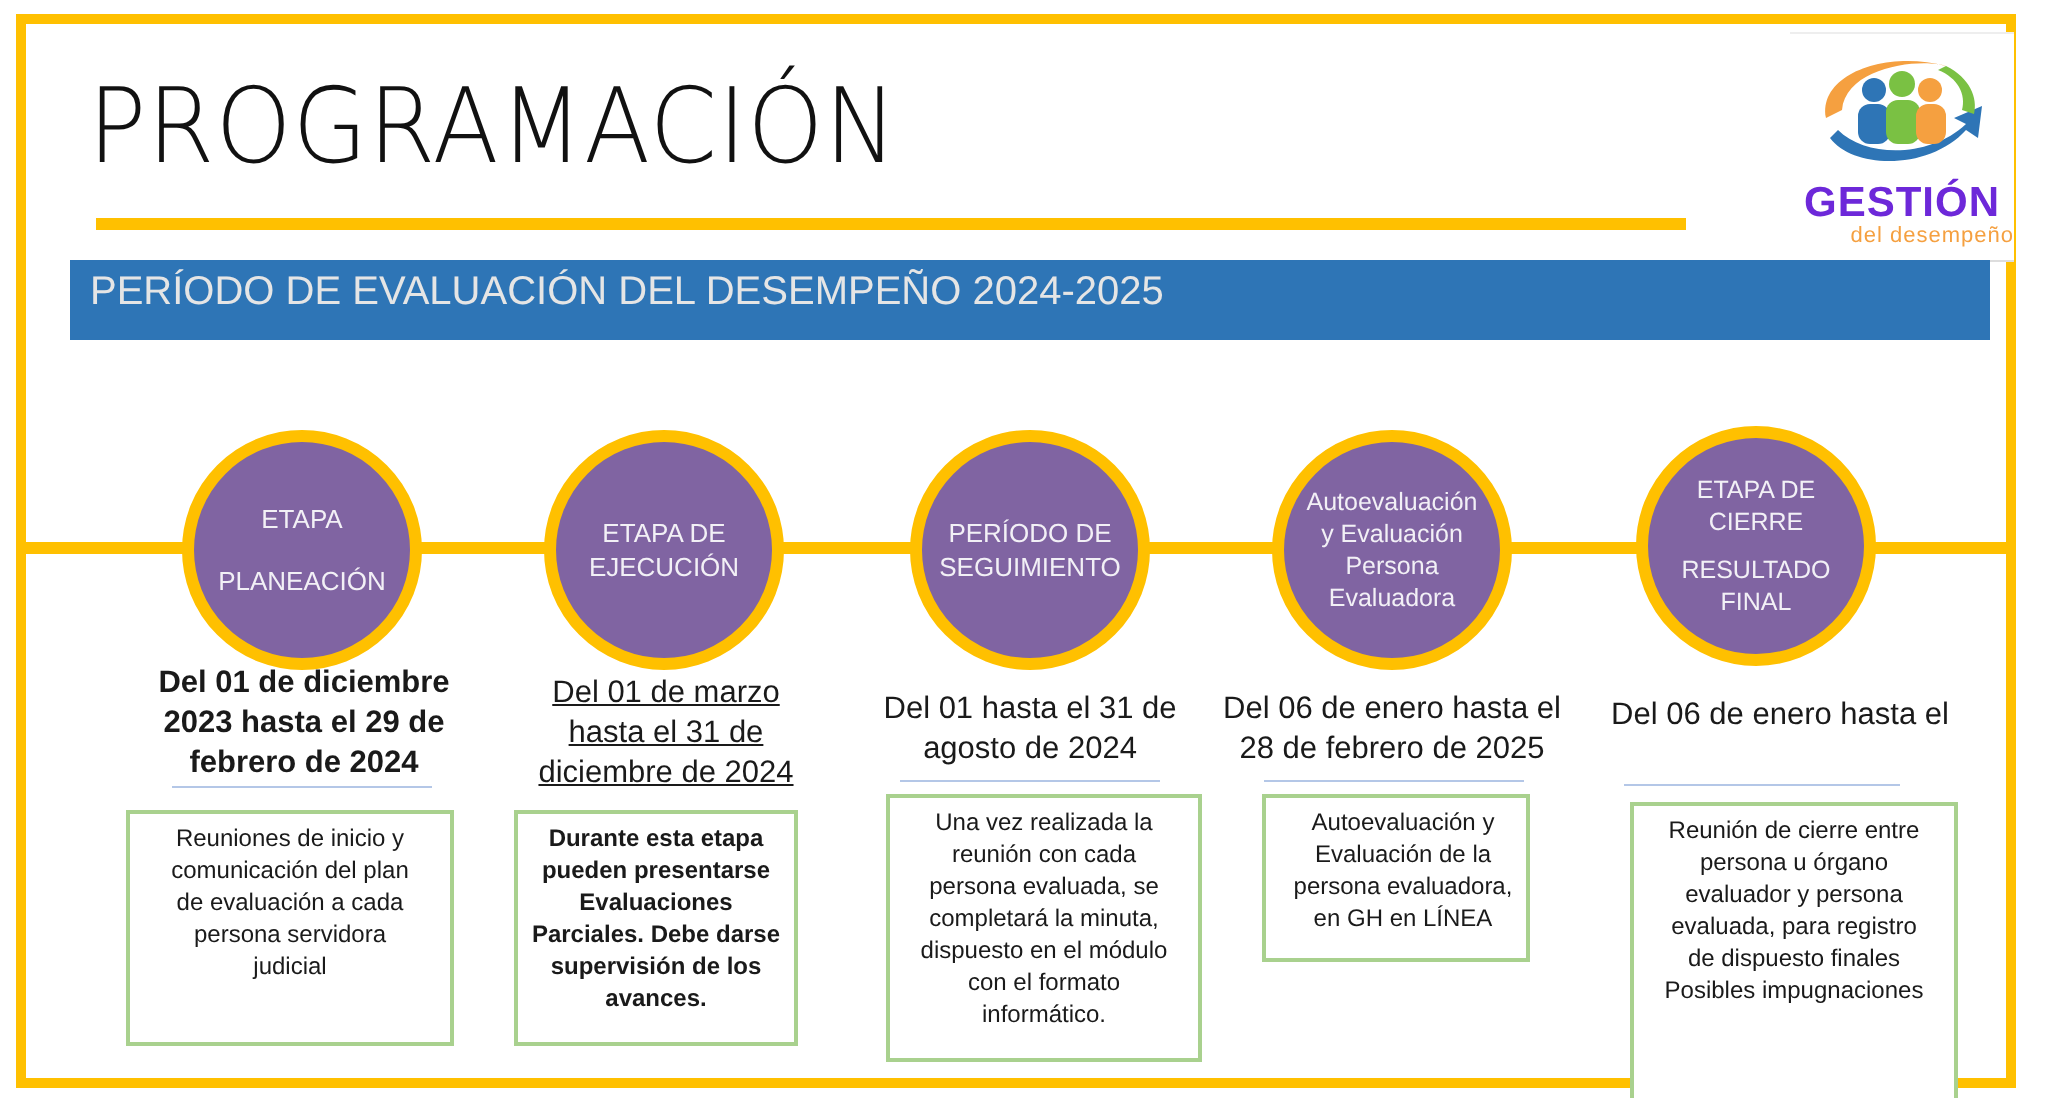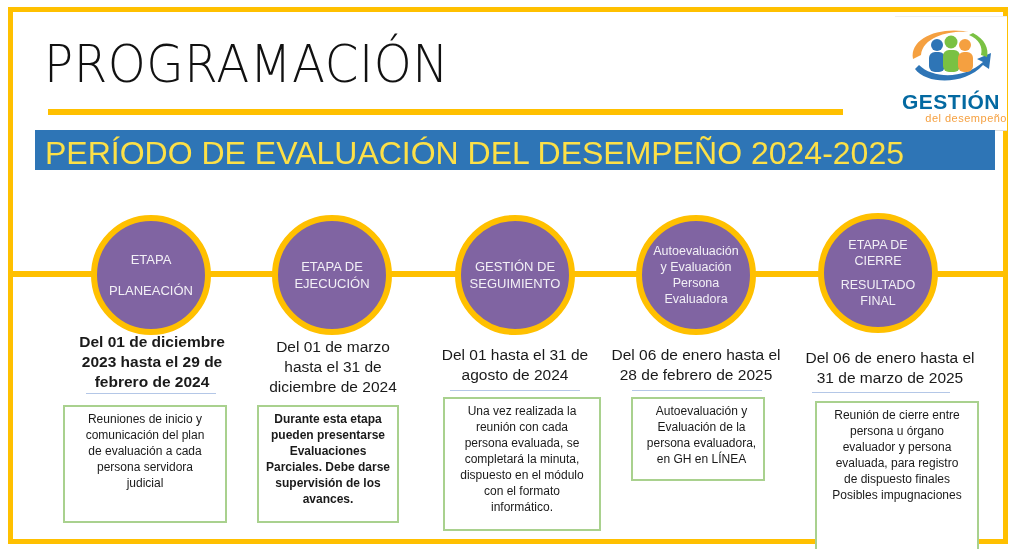--- a/index.html
+++ b/index.html
@@ -22,34 +22,34 @@
     background: #ffc000;
   }
 
   .logo-box {
     position: absolute; left: 895px; top: 16px; width: 112px; height: 115px;
     background: #fff; border-top: 1px solid #eee; border-bottom: 1px solid #ddd;
   }
   .logo-box svg { position: absolute; left: 8px; top: 8px; }
   .logo-word {
     position: absolute; left: 0; width: 112px; text-align: center;
-    top: 73px; font-size: 21px; font-weight: bold; color: #0369a1; letter-spacing: 0.5px;
+    top: 73px; font-size: 21px; font-weight: bold; color: #6d28d9; letter-spacing: 0.5px;
   }
   .logo-sub {
     position: absolute; left: 0; width: 112px; text-align: right;
     top: 95px; font-size: 11px; color: #f5a040; letter-spacing: 0.5px;
   }
 
   .period-bar {
     position: absolute; left: 35px; top: 130px; width: 960px; height: 40px;
     background: #2e75b6;
   }
   .period-text {
     position: absolute; left: 10px; top: 5px;
-    font-size: 32px; color: #fde047; white-space: nowrap;
+    font-size: 20px; color: #e5e5e5; white-space: nowrap;
   }
 
   .timeline {
     position: absolute; left: 13px; top: 271px; width: 990px; height: 6px;
     background: #ffc000;
   }
 
   .stage { position: absolute; top: 0; }
   .circle {
     position: absolute; width: 120px; height: 120px; border-radius: 50%;
@@ -123,38 +123,38 @@
     <div>persona servidora</div>
     <div>judicial</div>
   </div>
 </div>
 
 <div class="stage">
   <div class="circle" style="left:272px; top:215px;">
     <span>ETAPA DE</span>
     <span>EJECUCIÓN</span>
   </div>
-  <div class="dates" style="left:248px; width:170px; top:337px;">
+  <div class="dates" style="left:248px; width:170px; top:337px;text-decoration:underline;">
     <div>Del 01 de marzo</div>
     <div>hasta el 31 de</div>
     <div>diciembre de 2024</div>
   </div>
   <div class="note" style="left:257px; top:405px; width:142px; height:118px;font-weight:bold;">
     <div>Durante esta etapa</div>
     <div>pueden presentarse</div>
     <div>Evaluaciones</div>
     <div>Parciales. Debe darse</div>
     <div>supervisión de los</div>
     <div>avances.</div>
   </div>
 </div>
 
 <div class="stage">
   <div class="circle" style="left:455px; top:215px;">
-    <span>GESTIÓN DE</span>
+    <span>PERÍODO DE</span>
     <span>SEGUIMIENTO</span>
   </div>
   <div class="dates" style="left:430px; width:170px; top:345px;">
     <div>Del 01 hasta el 31 de</div>
     <div>agosto de 2024</div>
   </div>
   <div class="dates-underline" style="left:450px; width:130px; top:390px;"></div>
   <div class="note" style="left:443px; top:397px; width:158px; height:134px;">
     <div>Una vez realizada la</div>
     <div>reunión con cada</div>
@@ -189,21 +189,20 @@
 <div class="stage">
   <div class="circle" style="left:818px; top:213px; font-size:12.5px; line-height:16px;">
     <span>ETAPA DE</span>
     <span>CIERRE</span>
     <span class="gap" style="height:8px;"></span>
     <span>RESULTADO</span>
     <span>FINAL</span>
   </div>
   <div class="dates" style="left:800px; width:180px; top:348px;">
     <div>Del 06 de enero hasta el</div>
-    <div>31 de marzo de 2025</div>
   </div>
   <div class="dates-underline" style="left:812px; width:138px; top:392px;"></div>
   <div class="note" style="left:815px; top:401px; width:164px; height:174px;">
     <div>Reunión de cierre entre</div>
     <div>persona u órgano</div>
     <div>evaluador y persona</div>
     <div>evaluada,  para registro</div>
     <div>de dispuesto finales</div>
     <div>Posibles impugnaciones</div>
   </div>

